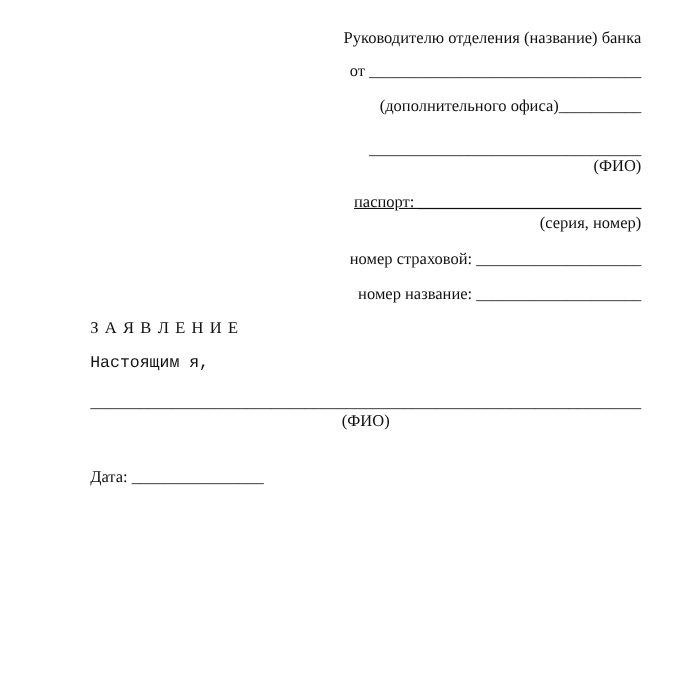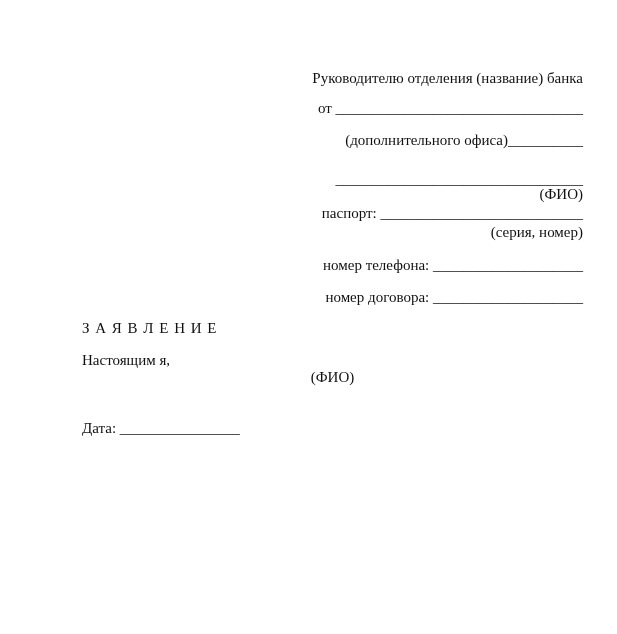--- a/index.html
+++ b/index.html
@@ -9,52 +9,53 @@
   }
   .page {
     position: relative;
     width: 617px;
     height: 634px;
     box-sizing: border-box;
     background: #ffffff;
     color: #111111;
     font-family: "Liberation Serif", "DejaVu Serif", serif;
     font-size: 15px;
-    padding: 68px 34px 0 82px;
+    padding: 25px 34px 0 82px;
     overflow: hidden;
   }
   .header {
     text-align: right;
   }
   .h-line {
     line-height: 20px;
     white-space: nowrap;
   }
   .h-caption {
     line-height: 16px;
     white-space: nowrap;
   }
   .h1 { margin-top: 0; }
   .h2 { margin-top: 12px; }
   .h3 { margin-top: 10px; }
   .h4 { margin-top: 19px; }
   .hc1 { margin-top: -3px; }
-  .h5 { margin-top: 1px; }
+  .h5 { margin-top: 15px; text-decoration: underline; }
   .hc2 { margin-top: 1px; }
   .h6 { margin-top: 15px; }
   .h7 { margin-top: 12px; }
   .title {
     margin-top: 11px;
     line-height: 20px;
     letter-spacing: 1px;
     white-space: nowrap;
   }
   .intro {
     margin-top: 12px;
     line-height: 20px;
+    font-family: Liberation Mono, monospace;
   }
   .fio-line {
     margin-top: 15px;
     line-height: 20px;
     white-space: nowrap;
     overflow: hidden;
   }
   .fio-caption {
     margin-top: -1px;
     line-height: 16px;
@@ -82,26 +83,27 @@
 <div class="page">
 
   <div class="header">
     <div class="h-line h1">Руководителю отделения (название) банка</div>
     <div class="h-line h3">от _________________________________</div>
     <div class="h-line h2">(дополнительного офиса)__________</div>
     <div class="h-line h4">_________________________________</div>
     <div class="h-caption hc1">(ФИО)</div>
     <div class="h-line h5">паспорт: ___________________________</div>
     <div class="h-caption hc2">(серия, номер)</div>
-    <div class="h-line h6">номер телефона: ____________________</div>
-    <div class="h-line h7">номер договора: ____________________</div>
+    <div class="h-line h6">номер страховой: ____________________</div>
+    <div class="h-line h7">номер название: ____________________</div>
   </div>
 
   <div class="title">З А Я В Л Е Н И Е</div>
 
   <div class="intro">Настоящим я,</div>
 
+  <div class="fio-line">___________________________________________________________________</div>
   <div class="fio-caption">(ФИО)</div>
 
 
   <div class="date-line">Дата: ________________</div>
 
 </div>
 
 </body></html>

